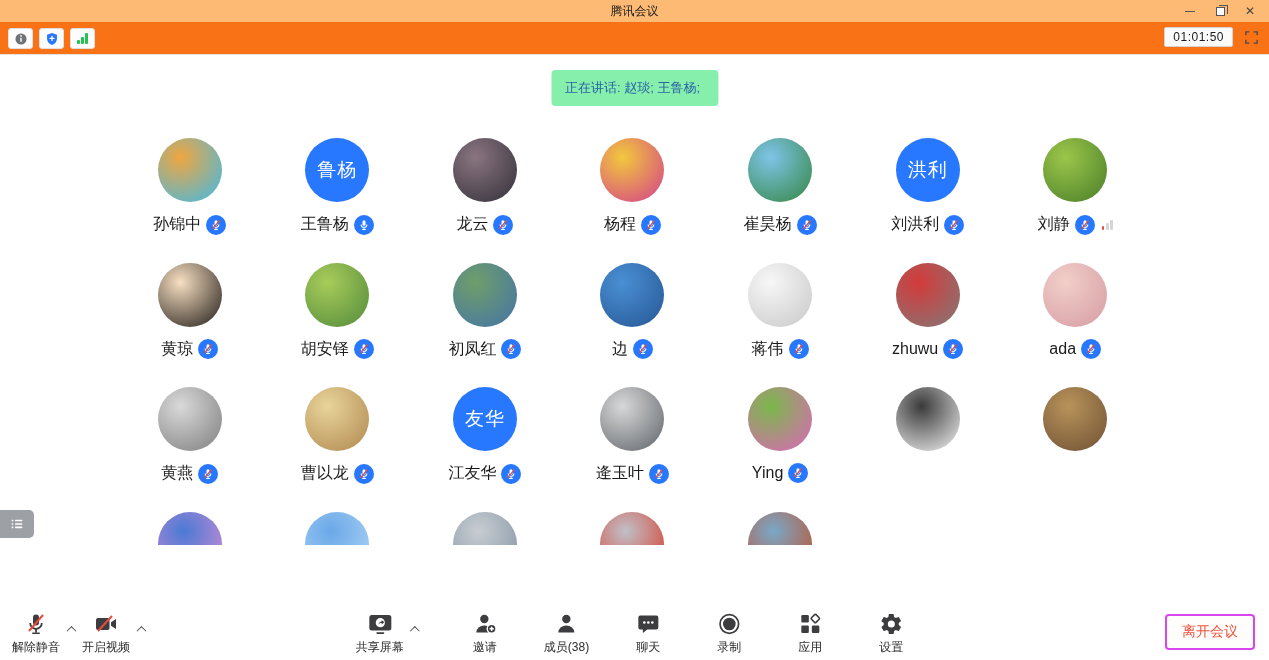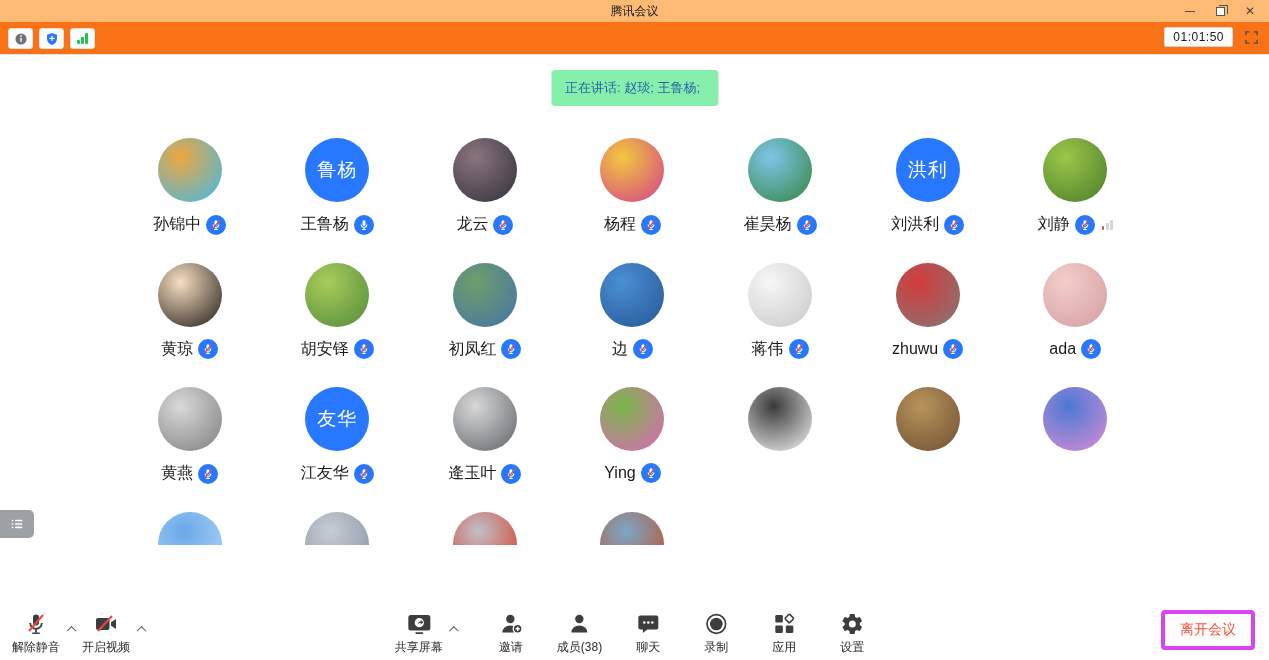--- a/index.html
+++ b/index.html
@@ -60,29 +60,29 @@
 
   
   .list-toggle { position:absolute; left:0; top:510px; width:34px; height:28px;
                  background:rgba(140,143,148,.85); border-radius:0 5px 5px 0;
                  display:flex; align-items:center; justify-content:center; }
 
   
   .toolbar { position:absolute; left:0; right:0; bottom:0; height:52px; background:#fff; }
   .tb-left { position:absolute; left:12px; bottom:4px; display:flex; align-items:flex-start; }
   .tb-center { position:absolute; left:50%; transform:translateX(-50%); bottom:4px;
-               display:flex; align-items:flex-end; gap:24px; }
+               display:flex; align-items:flex-end; gap:37px; }
   .tb-item { display:flex; flex-direction:column; align-items:center; gap:3px; min-width:44px; }
   .tb-label { font-size:12px; color:#2b2b2b; white-space:nowrap; }
   .chev { width:22px; height:34px; display:flex; align-items:center; justify-content:center;
           margin-bottom:10px; }
   .chev b { display:block; width:7px; height:7px; border-left:1.6px solid #555; border-top:1.6px solid #555;
             transform:rotate(45deg) translate(1px,1px); }
   .share-row { display:flex; align-items:flex-end; }
-  .leave-btn { position:absolute; right:14px; bottom:10px; border:4px solid #d946ef; color:#f0523d;
+  .leave-btn { position:absolute; right:14px; bottom:10px; border:2px solid #d946ef; color:#f0523d;
                background:#fffdfc; font-size:14px; padding:7px 15px; border-radius:4px;
                font-family:inherit; cursor:pointer; }
 </style>
 </head>
 <body>
 
 <div class="app">
 
   <div class="titlebar">
     <div class="title">腾讯会议</div>
@@ -438,20 +438,39 @@
                 <path d="M5.3 11a6.7 6.7 0 0 0 13.4 0h-1.9a4.8 4.8 0 0 1-9.6 0z"></path>
                 <rect x="11.1" y="17" width="1.8" height="3.4"></rect>
                 <rect x="8" y="20.2" width="8" height="1.6" rx="0.8"></rect>
               </g>
               <line x1="5" y1="20" x2="19" y2="3" stroke="#e84b3c" stroke-width="2.4"></line>
             </svg>
           </span>
     </div>
   </div>
 
+  <div class="tile">
+    <div class="avatar-wrap">
+      <div class="avatar" style="background: radial-gradient(circle at 35% 30%, rgb(232, 212, 154) 0%, rgb(184, 147, 90) 85%);"></div>
+    </div>
+    <div class="name-row">
+      <span class="pname">曹以龙</span>
+      <span class="mic-badge">
+            <svg width="12" height="12" viewBox="0 0 24 24">
+              <g fill="#fff">
+                <rect x="9" y="2.5" width="6" height="11" rx="3"></rect>
+                <path d="M5.3 11a6.7 6.7 0 0 0 13.4 0h-1.9a4.8 4.8 0 0 1-9.6 0z"></path>
+                <rect x="11.1" y="17" width="1.8" height="3.4"></rect>
+                <rect x="8" y="20.2" width="8" height="1.6" rx="0.8"></rect>
+              </g>
+              <line x1="5" y1="20" x2="19" y2="3" stroke="#e84b3c" stroke-width="2.4"></line>
+            </svg>
+          </span>
+    </div>
+  </div>
 
   <div class="tile">
     <div class="avatar-wrap">
       <div class="avatar initials">友华</div>
     </div>
     <div class="name-row">
       <span class="pname">江友华</span>
       <span class="mic-badge">
             <svg width="12" height="12" viewBox="0 0 24 24">
               <g fill="#fff">

